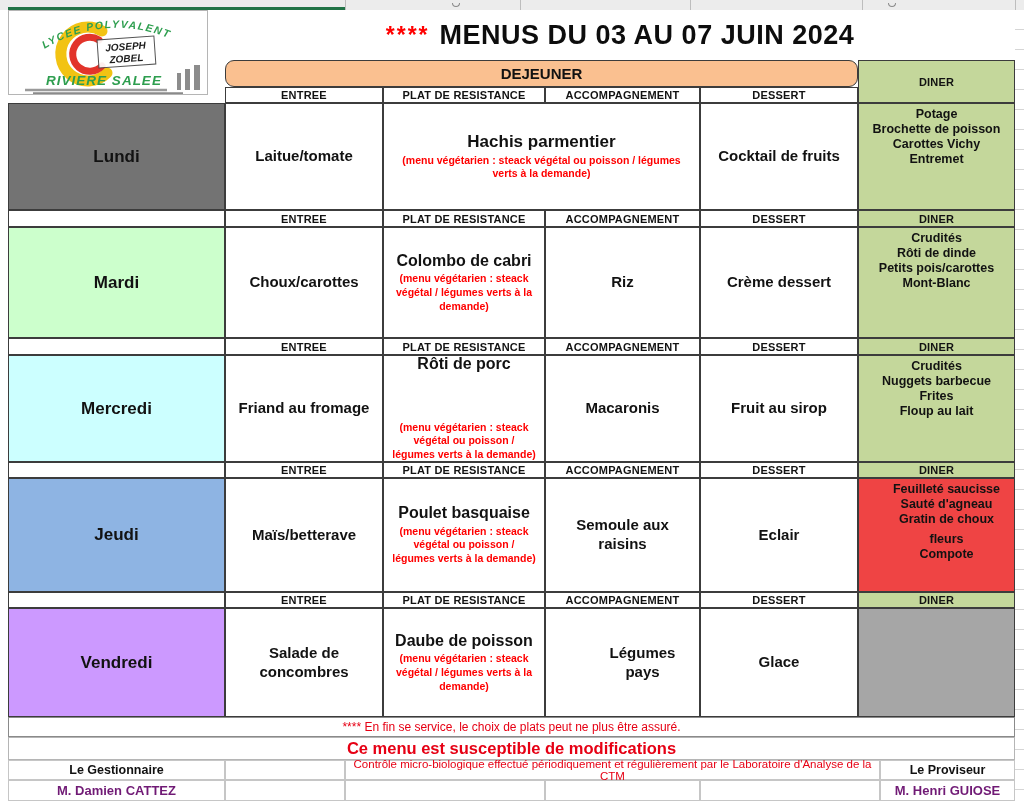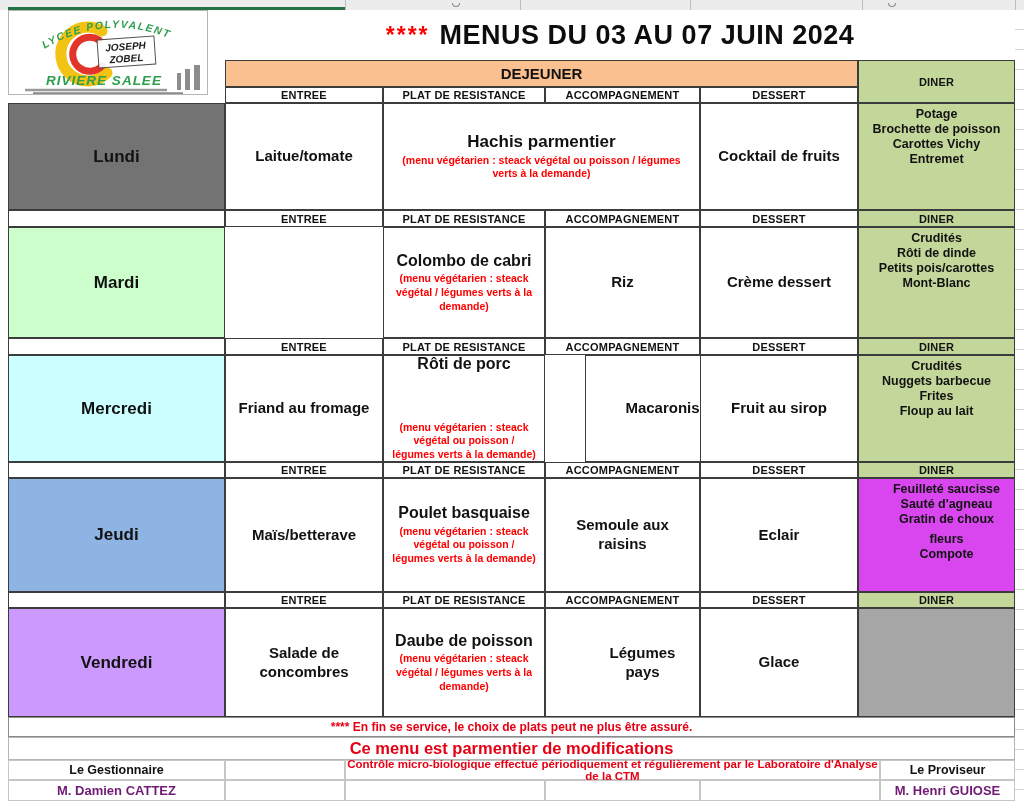--- a/index.html
+++ b/index.html
@@ -13,21 +13,21 @@
   .subhead{font-size:11px;letter-spacing:.2px;}
   .dayname{font-size:17px;}
   .dish{font-size:15px;line-height:1.25;padding:0 6px;}
   .plat-title{font-size:17px;line-height:1.15;padding:0 4px;}
   .plat-note{font-size:10.5px;line-height:1.3;padding:2px 7px 0 7px;font-weight:700;}
   .diner-cell{justify-content:flex-start;padding:3px 6px 0 6px;}
   .diner-line{font-size:12.5px;line-height:1.2;font-weight:700;}
   .titlebar{display:flex;align-items:center;justify-content:center;gap:10px;}
   .title-stars{font-size:23px;font-weight:700;letter-spacing:2px;}
   .title-text{font-size:27px;font-weight:700;color:#0d0d0d;letter-spacing:.5px;}
-  .footer-small{font-size:12px;font-weight:700;}
+  .footer-small{font-size:12px;font-weight:400;}
   .footer-big{font-size:16.5px;font-weight:700;}
   .role{font-size:12.5px;font-weight:700;color:#111;}
   .name{font-size:13px;font-weight:700;color:#701a75;text-align:center;}
   .topstrip{left:0;top:0;width:1024px;height:10px;background:#ececec;}
   .tick{position:absolute;top:0;width:1px;height:10px;background:#bdbdbd;}
   .vmark{position:absolute;top:3px;width:6px;height:3px;border:1px solid #8a8a8a;
          border-top:none;border-radius:0 0 5px 5px;background:transparent;}
   .greenbar{left:8px;top:7px;width:337px;height:3px;background:#217346;}
   .rightstrip{left:1015px;top:10px;width:9px;height:791px;background:#fff;
      background-image:repeating-linear-gradient(180deg,#fff 0px,#fff 19px,#d6d6d6 19px,#d6d6d6 20px);}
@@ -72,21 +72,21 @@
       <rect x="176" y="58" width="5" height="21" fill="#8c8c8c"></rect>
       <rect x="185" y="54" width="6" height="25" fill="#8c8c8c"></rect>
     </svg>
   </div>
 
   <div class="abs titlebar" style="left:225px;top:10px;width:790px;height:50px;">
     <span class="title-stars" style="color: rgb(255, 0, 0);">****</span>
     <span class="title-text">MENUS DU 03 AU 07 JUIN 2024</span>
   </div>
 
-  <div class="abs cell" style="left: 225px; top: 60px; width: 633px; height: 27px; font-size: 15px; background-color: rgb(250, 192, 144);">DEJEUNER</div>
+  <div class="abs cell" style="left: 225px; top: 60px; width: 633px; height: 27px; font-size: 15px; background-color: rgb(250, 192, 144); border-radius: 9px;">DEJEUNER</div>
   <div class="abs cell subhead" style="left: 858px; top: 60px; width: 157px; height: 43px; background-color: rgb(196, 215, 155);">DINER</div>
 
   <div class="abs cell subhead" style="left:225px;top:87px;width:158px;height:16px;">ENTREE</div>
   <div class="abs cell subhead" style="left:383px;top:87px;width:162px;height:16px;">PLAT DE RESISTANCE</div>
   <div class="abs cell subhead" style="left:545px;top:87px;width:155px;height:16px;">ACCOMPAGNEMENT</div>
   <div class="abs cell subhead" style="left:700px;top:87px;width:158px;height:16px;">DESSERT</div>
 
   <div class="abs cell dayname" style="left: 8px; top: 103px; width: 217px; height: 107px; background-color: #737373;">Lundi</div>
   <div class="abs cell dish" style="left:225px;top:103px;width:158px;height:107px;">Laitue/tomate</div>
   <div class="abs cell colflex" style="left:383px;top:103px;width:317px;height:107px;">
@@ -102,20 +102,21 @@
   </div>
 
   <div class="abs cell" style="left:8px;top:210px;width:217px;height:17px;"></div>
   <div class="abs cell subhead" style="left:225px;top:210px;width:158px;height:17px;">ENTREE</div>
   <div class="abs cell subhead" style="left:383px;top:210px;width:162px;height:17px;">PLAT DE RESISTANCE</div>
   <div class="abs cell subhead" style="left:545px;top:210px;width:155px;height:17px;">ACCOMPAGNEMENT</div>
   <div class="abs cell subhead" style="left:700px;top:210px;width:158px;height:17px;">DESSERT</div>
   <div class="abs cell subhead" style="left: 858px; top: 210px; width: 157px; height: 17px; background-color: rgb(196, 215, 155);">DINER</div>
 
   <div class="abs cell dayname" style="left: 8px; top: 227px; width: 217px; height: 111px; background-color: rgb(204, 255, 204); text-align: center;">Mardi</div>
+  <div class="abs cell dish" style="left:225px;top:227px;width:158px;height:111px;">Choux/carottes</div>
   <div class="abs cell colflex" style="left:383px;top:227px;width:162px;height:111px;">
     <div class="plat-title" style="font-size:16px;">Colombo de cabri</div>
     <div class="plat-note" style="color: rgb(255, 0, 0);">(menu végétarien : steack végétal  / légumes verts à la demande)</div>
   </div>
   <div class="abs cell dish" style="left:545px;top:227px;width:155px;height:111px;">Riz</div>
   <div class="abs cell dish" style="left:700px;top:227px;width:158px;height:111px;">Crème dessert</div>
   <div class="abs cell colflex diner-cell" style="left: 858px; top: 227px; width: 157px; height: 111px; background-color: rgb(196, 215, 155);">
     <div class="diner-line">Crudités</div>
     <div class="diner-line">Rôti de dinde</div>
     <div class="diner-line">Petits pois/carottes</div>
@@ -128,21 +129,21 @@
   <div class="abs cell subhead" style="left:545px;top:338px;width:155px;height:17px;">ACCOMPAGNEMENT</div>
   <div class="abs cell subhead" style="left:700px;top:338px;width:158px;height:17px;">DESSERT</div>
   <div class="abs cell subhead" style="left: 858px; top: 338px; width: 157px; height: 17px; background-color: rgb(196, 215, 155);">DINER</div>
 
   <div class="abs cell dayname" style="left: 8px; top: 355px; width: 217px; height: 107px; background-color: rgb(204, 255, 255);">Mercredi</div>
   <div class="abs cell dish" style="left:225px;top:355px;width:158px;height:107px;">Friand au fromage</div>
   <div class="abs cell colflex" style="left:383px;top:355px;width:162px;height:107px;gap:45px;">
     <div class="plat-title" style="font-size:16px;">Rôti de porc</div>
     <div class="plat-note" style="color: rgb(255, 0, 0);">(menu végétarien : steack végétal ou poisson / légumes verts à la demande)</div>
   </div>
-  <div class="abs cell dish" style="left:545px;top:355px;width:155px;height:107px;margin-left:40px;">Macaronis</div>
+  <div class="abs cell dish" style="left:545px;top:355px;width:155px;height:107px;">Macaronis</div>
   <div class="abs cell dish" style="left:700px;top:355px;width:158px;height:107px;">Fruit au sirop</div>
   <div class="abs cell colflex diner-cell" style="left: 858px; top: 355px; width: 157px; height: 107px; background-color: rgb(196, 215, 155);">
     <div class="diner-line">Crudités</div>
     <div class="diner-line">Nuggets barbecue</div>
     <div class="diner-line">Frites</div>
     <div class="diner-line">Floup au lait</div>
   </div>
 
   <div class="abs cell" style="left:8px;top:462px;width:217px;height:16px;"></div>
   <div class="abs cell subhead" style="left:225px;top:462px;width:158px;height:16px;">ENTREE</div>
@@ -152,21 +153,21 @@
   <div class="abs cell subhead" style="left: 858px; top: 462px; width: 157px; height: 16px; background-color: rgb(196, 215, 155);">DINER</div>
 
   <div class="abs cell dayname" style="left: 8px; top: 478px; width: 217px; height: 114px; background-color: rgb(142, 180, 227);">Jeudi</div>
   <div class="abs cell dish" style="left:225px;top:478px;width:158px;height:114px;">Maïs/betterave</div>
   <div class="abs cell colflex" style="left:383px;top:478px;width:162px;height:114px;">
     <div class="plat-title" style="font-size:16px;">Poulet basquaise</div>
     <div class="plat-note" style="color: rgb(255, 0, 0);">(menu végétarien : steack végétal ou poisson  / légumes verts à la demande)</div>
   </div>
   <div class="abs cell dish" style="left:545px;top:478px;width:155px;height:114px;">Semoule aux raisins</div>
   <div class="abs cell dish" style="left:700px;top:478px;width:158px;height:114px;">Eclair</div>
-  <div class="abs cell colflex diner-cell" style="left: 858px; top: 478px; width: 157px; height: 114px; background-color: #d946ef; padding-left: 26px;">
+  <div class="abs cell colflex diner-cell" style="left: 858px; top: 478px; width: 157px; height: 114px; background-color: #ef4444; padding-left: 26px;">
     <div class="diner-line">Feuilleté saucisse</div>
     <div class="diner-line">Sauté d'agneau</div>
     <div class="diner-line">Gratin de choux</div>
     <div class="diner-line" style="margin-top:5px;">fleurs</div>
     <div class="diner-line">Compote</div>
   </div>
 
   <div class="abs cell" style="left:8px;top:592px;width:217px;height:16px;"></div>
   <div class="abs cell subhead" style="left:225px;top:592px;width:158px;height:16px;">ENTREE</div>
   <div class="abs cell subhead" style="left:383px;top:592px;width:162px;height:16px;">PLAT DE RESISTANCE</div>
@@ -178,21 +179,21 @@
   <div class="abs cell dish" style="left:225px;top:608px;width:158px;height:109px;">Salade de concombres</div>
   <div class="abs cell colflex" style="left:383px;top:608px;width:162px;height:109px;">
     <div class="plat-title" style="font-size:16px;">Daube de poisson</div>
     <div class="plat-note" style="color: rgb(255, 0, 0);">(menu végétarien : steack végétal / légumes verts à la demande)</div>
   </div>
   <div class="abs cell dish" style="left:545px;top:608px;width:155px;height:109px;padding-left:46px;">Légumes pays</div>
   <div class="abs cell dish" style="left:700px;top:608px;width:158px;height:109px;">Glace</div>
   <div class="abs cell" style="left: 858px; top: 608px; width: 157px; height: 109px; background-color: rgb(166, 166, 166);"></div>
 
   <div class="abs cell footer-small" style="left: 8px; top: 717px; width: 1007px; height: 20px; border-color: rgb(138, 138, 138); color: rgb(230, 0, 20);">**** En fin se service, le choix de plats peut ne plus être assuré.</div>
-  <div class="abs cell footer-big" style="left: 8px; top: 737px; width: 1007px; height: 23px; border-color: rgb(181, 181, 181); color: rgb(230, 0, 20);">Ce menu est parmentier de modifications</div>
+  <div class="abs cell footer-big" style="left: 8px; top: 737px; width: 1007px; height: 23px; border-color: rgb(181, 181, 181); color: rgb(230, 0, 20);">Ce menu est susceptible de modifications</div>
 
   <div class="abs cell light role" style="left:8px;top:760px;width:217px;height:20px;">Le Gestionnaire</div>
   <div class="abs cell light" style="left:225px;top:760px;width:120px;height:20px;"></div>
   <div class="abs cell light footer-small" style="left: 345px; top: 760px; width: 535px; height: 20px; font-size: 11.5px; color: rgb(230, 0, 20);">Contrôle micro-biologique effectué périodiquement et régulièrement par le Laboratoire d'Analyse de la CTM</div>
   <div class="abs cell light role" style="left:880px;top:760px;width:135px;height:20px;">Le Proviseur</div>
 
   <div class="abs cell light name" style="left:8px;top:780px;width:217px;height:21px;">M. Damien CATTEZ</div>
   <div class="abs cell light" style="left:225px;top:780px;width:120px;height:21px;"></div>
   <div class="abs cell light" style="left:345px;top:780px;width:200px;height:21px;"></div>
   <div class="abs cell light" style="left:545px;top:780px;width:155px;height:21px;"></div>

